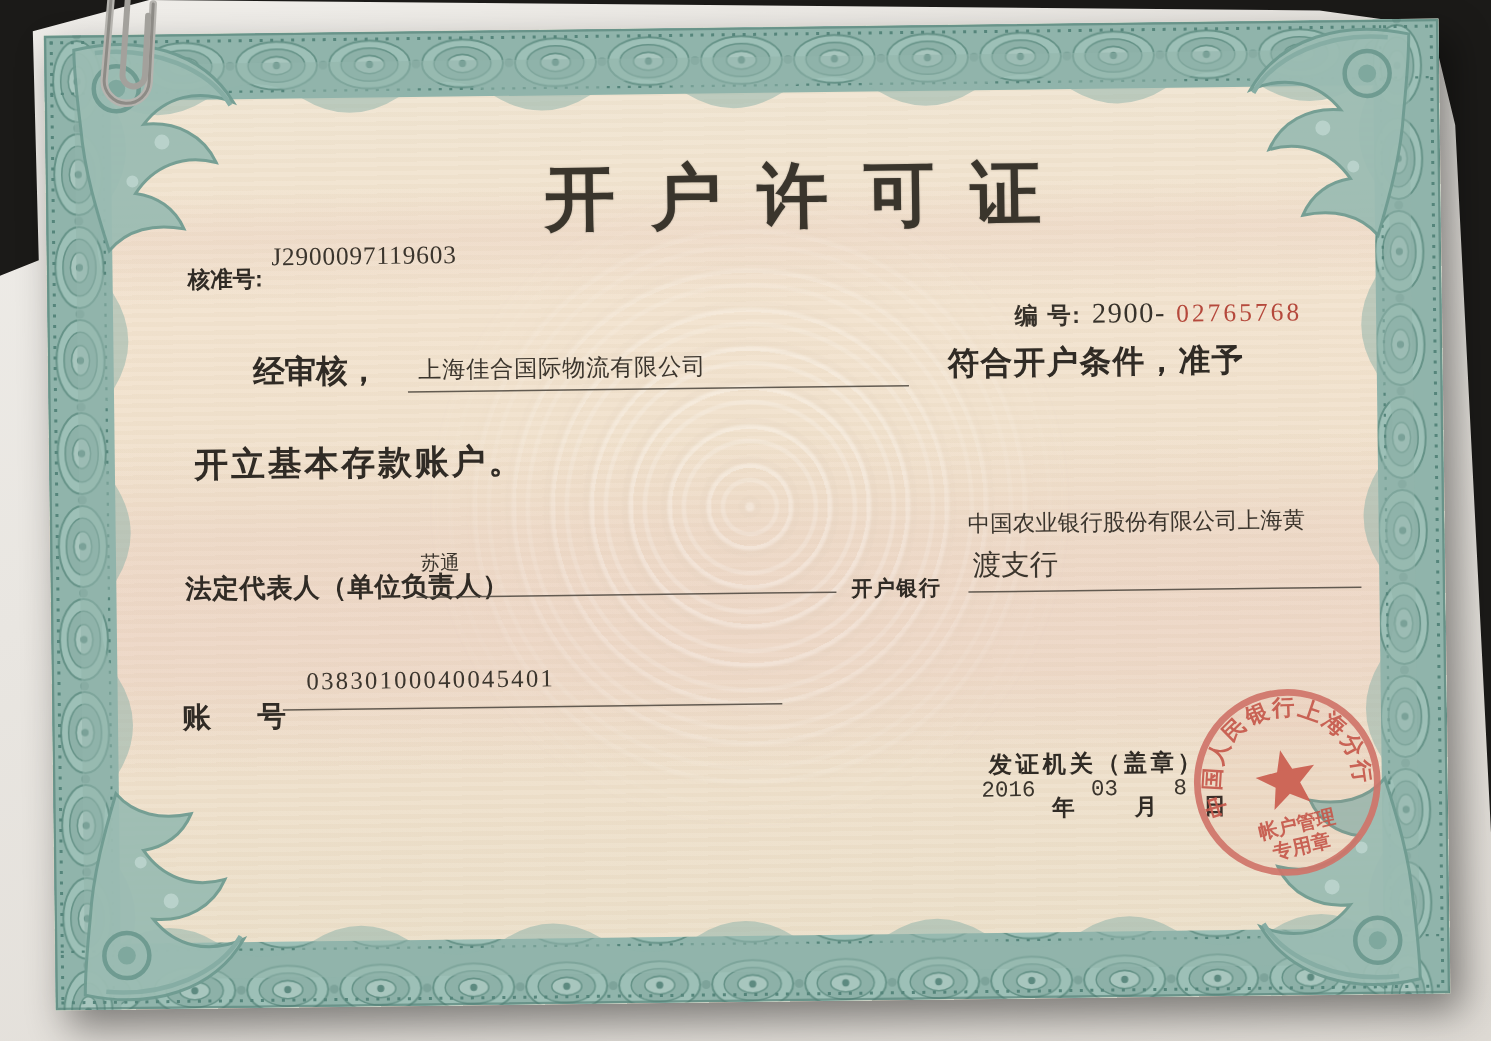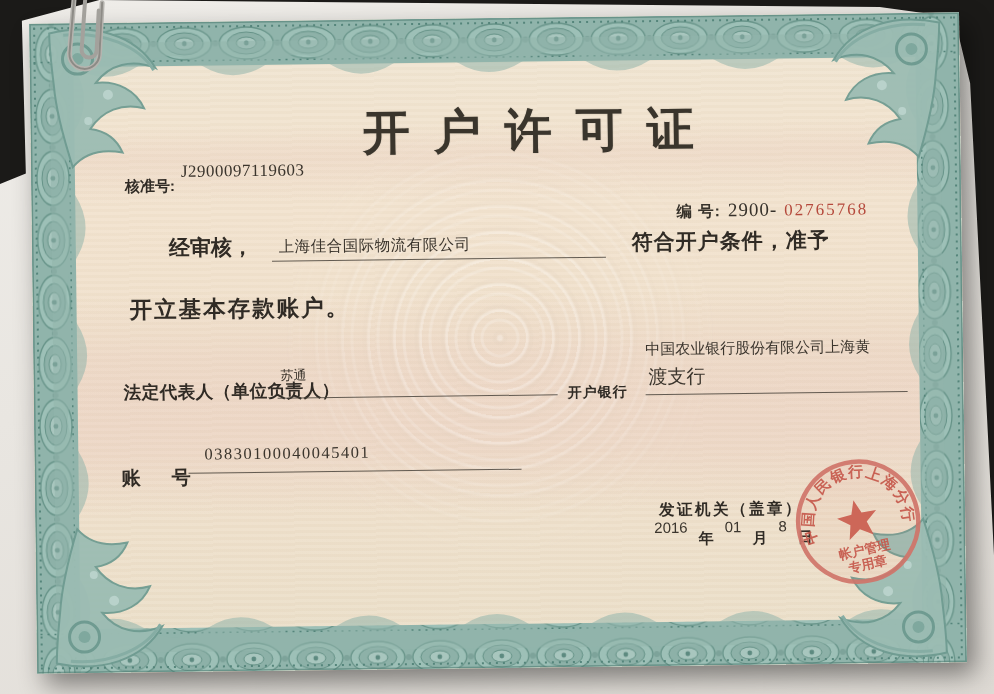--- a/index.html
+++ b/index.html
@@ -68,21 +68,21 @@
   .legal-value{left:247px;top:346px;font-size:13px;}
   .bank-label{left:534px;top:367px;font-size:14px;letter-spacing:1px;}
   .bank-line1{left:612px;top:324px;font-size:15px;}
   .bank-line2{left:615px;top:348px;font-size:19px;}
 
   .account-label{left:87px;top:433px;font-size:19px;letter-spacing:6px;margin-top:10px;}
   .account-value{left:170px;top:423px;font-size:16.5px;letter-spacing:1.5px;}
 
   .issuer-label{left:624px;top:484px;font-size:15.5px;letter-spacing:2.5px;font-weight:600;}
   .date-row{left:619px;top:503px;display:flex;align-items:flex-start;gap:11px;font-size:15px;}
-  .date-num{font-family:Liberation Sans, sans-serif;color:#3b352d;}
+  .date-num{font-family:Liberation Mono, monospace;color:#3b352d;}
   .date-unit{font-weight:600;color:#302b25;transform:translateY(11px);}
 
   .seal{position:absolute;left:756px;top:441px;width:134px;height:134px;transform:rotate(-12deg);opacity:.92;}
 
   .paperclip{position:absolute;left:52px;top:-4px;width:70px;height:95px;transform:rotate(3deg);}
 </style>
 </head>
 <body>
 
 <div class="photo">
@@ -177,21 +177,21 @@
     <div class="uline" style="left:612px;top:378px;width:262px;"></div>
 
     <div class="t lbl account-label">账　号</div>
     <div class="t val account-value">03830100040045401</div>
     <div class="uline" style="left:154px;top:451px;width:333px;"></div>
 
     <div class="t lbl issuer-label">发证机关（盖章）</div>
     <div class="t date-row">
       <span class="date-num">2016</span>
       <span class="date-unit">年</span>
-      <span class="date-num">01</span>
+      <span class="date-num">03</span>
       <span class="date-unit">月</span>
       <span class="date-num">8</span>
       <span class="date-unit">日</span>
     </div>
 
     <svg class="seal" viewBox="0 0 134 134">
       <circle cx="67" cy="67" r="60" fill="rgba(210,118,106,.07)" stroke="#d0756a" stroke-width="4.5"></circle>
       <path id="sealArc" d="M24.7,82.4 A45 45 0 1 1 109.3,82.4" fill="none"></path>
       <text font-size="15" fill="#c6584b" font-weight="700" letter-spacing="1.5" font-family="Liberation Sans, sans-serif">
         <textPath href="#sealArc" startOffset="50%" text-anchor="middle">中国人民银行上海分行</textPath>

